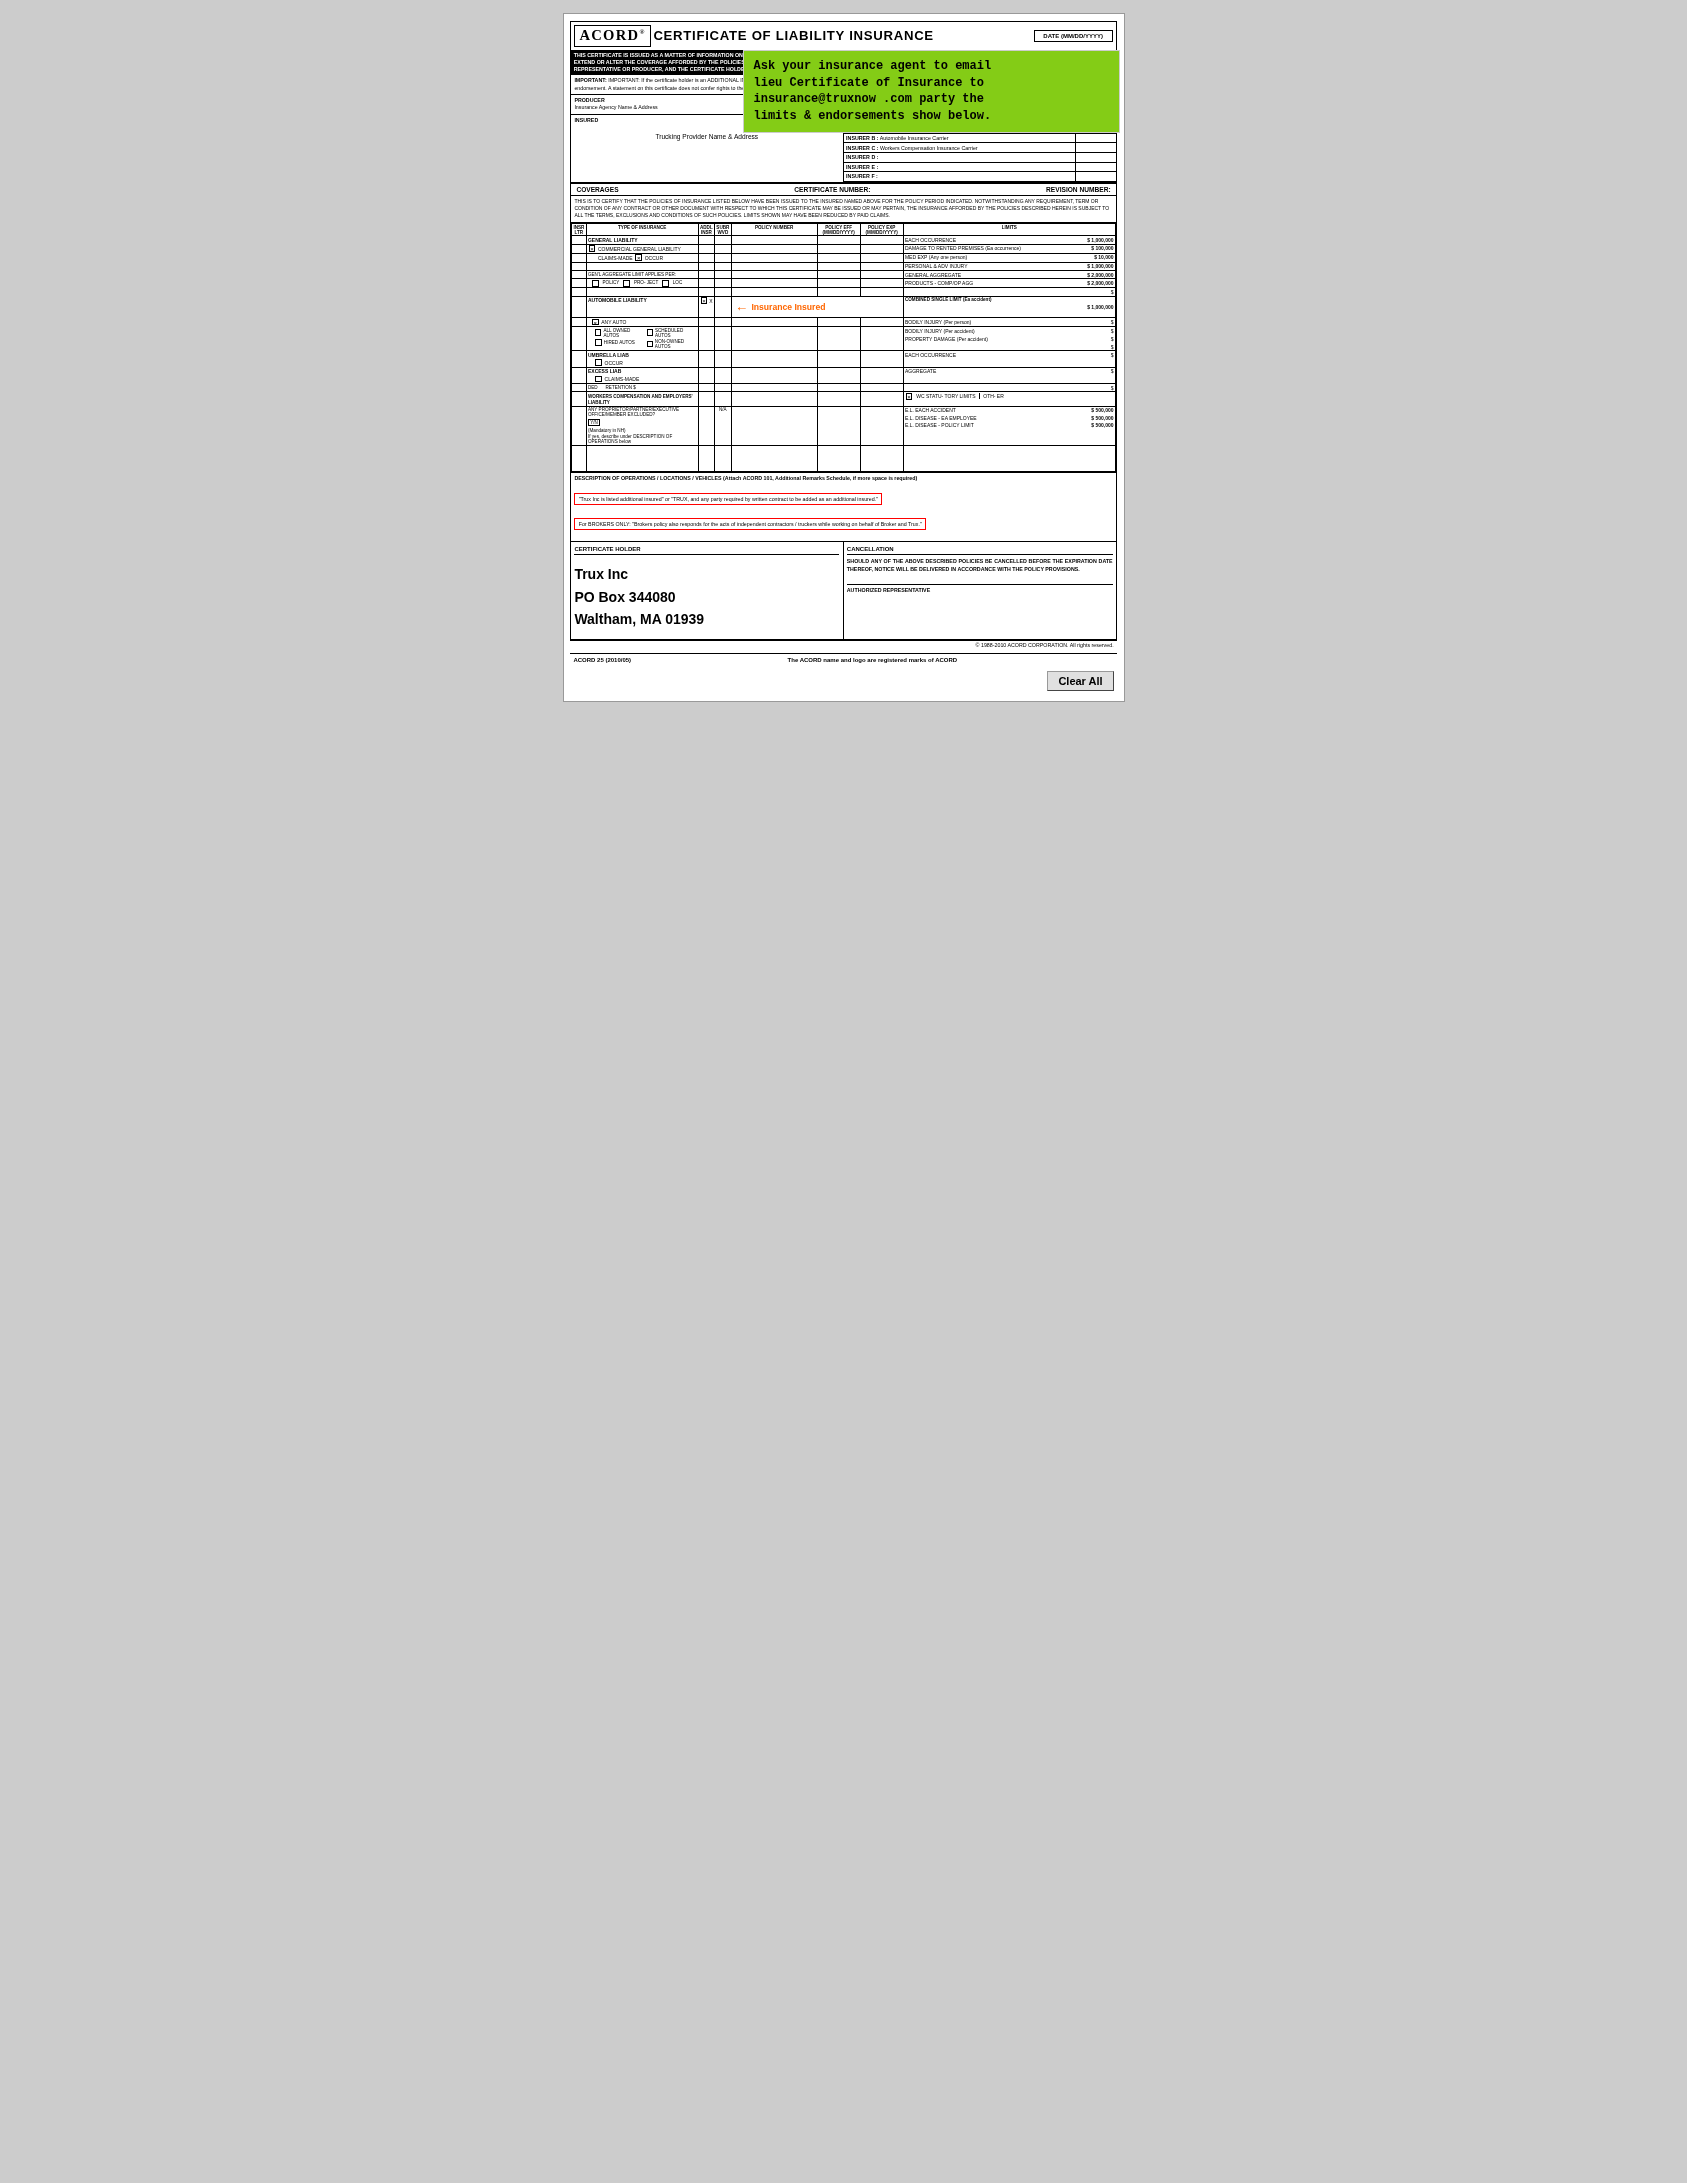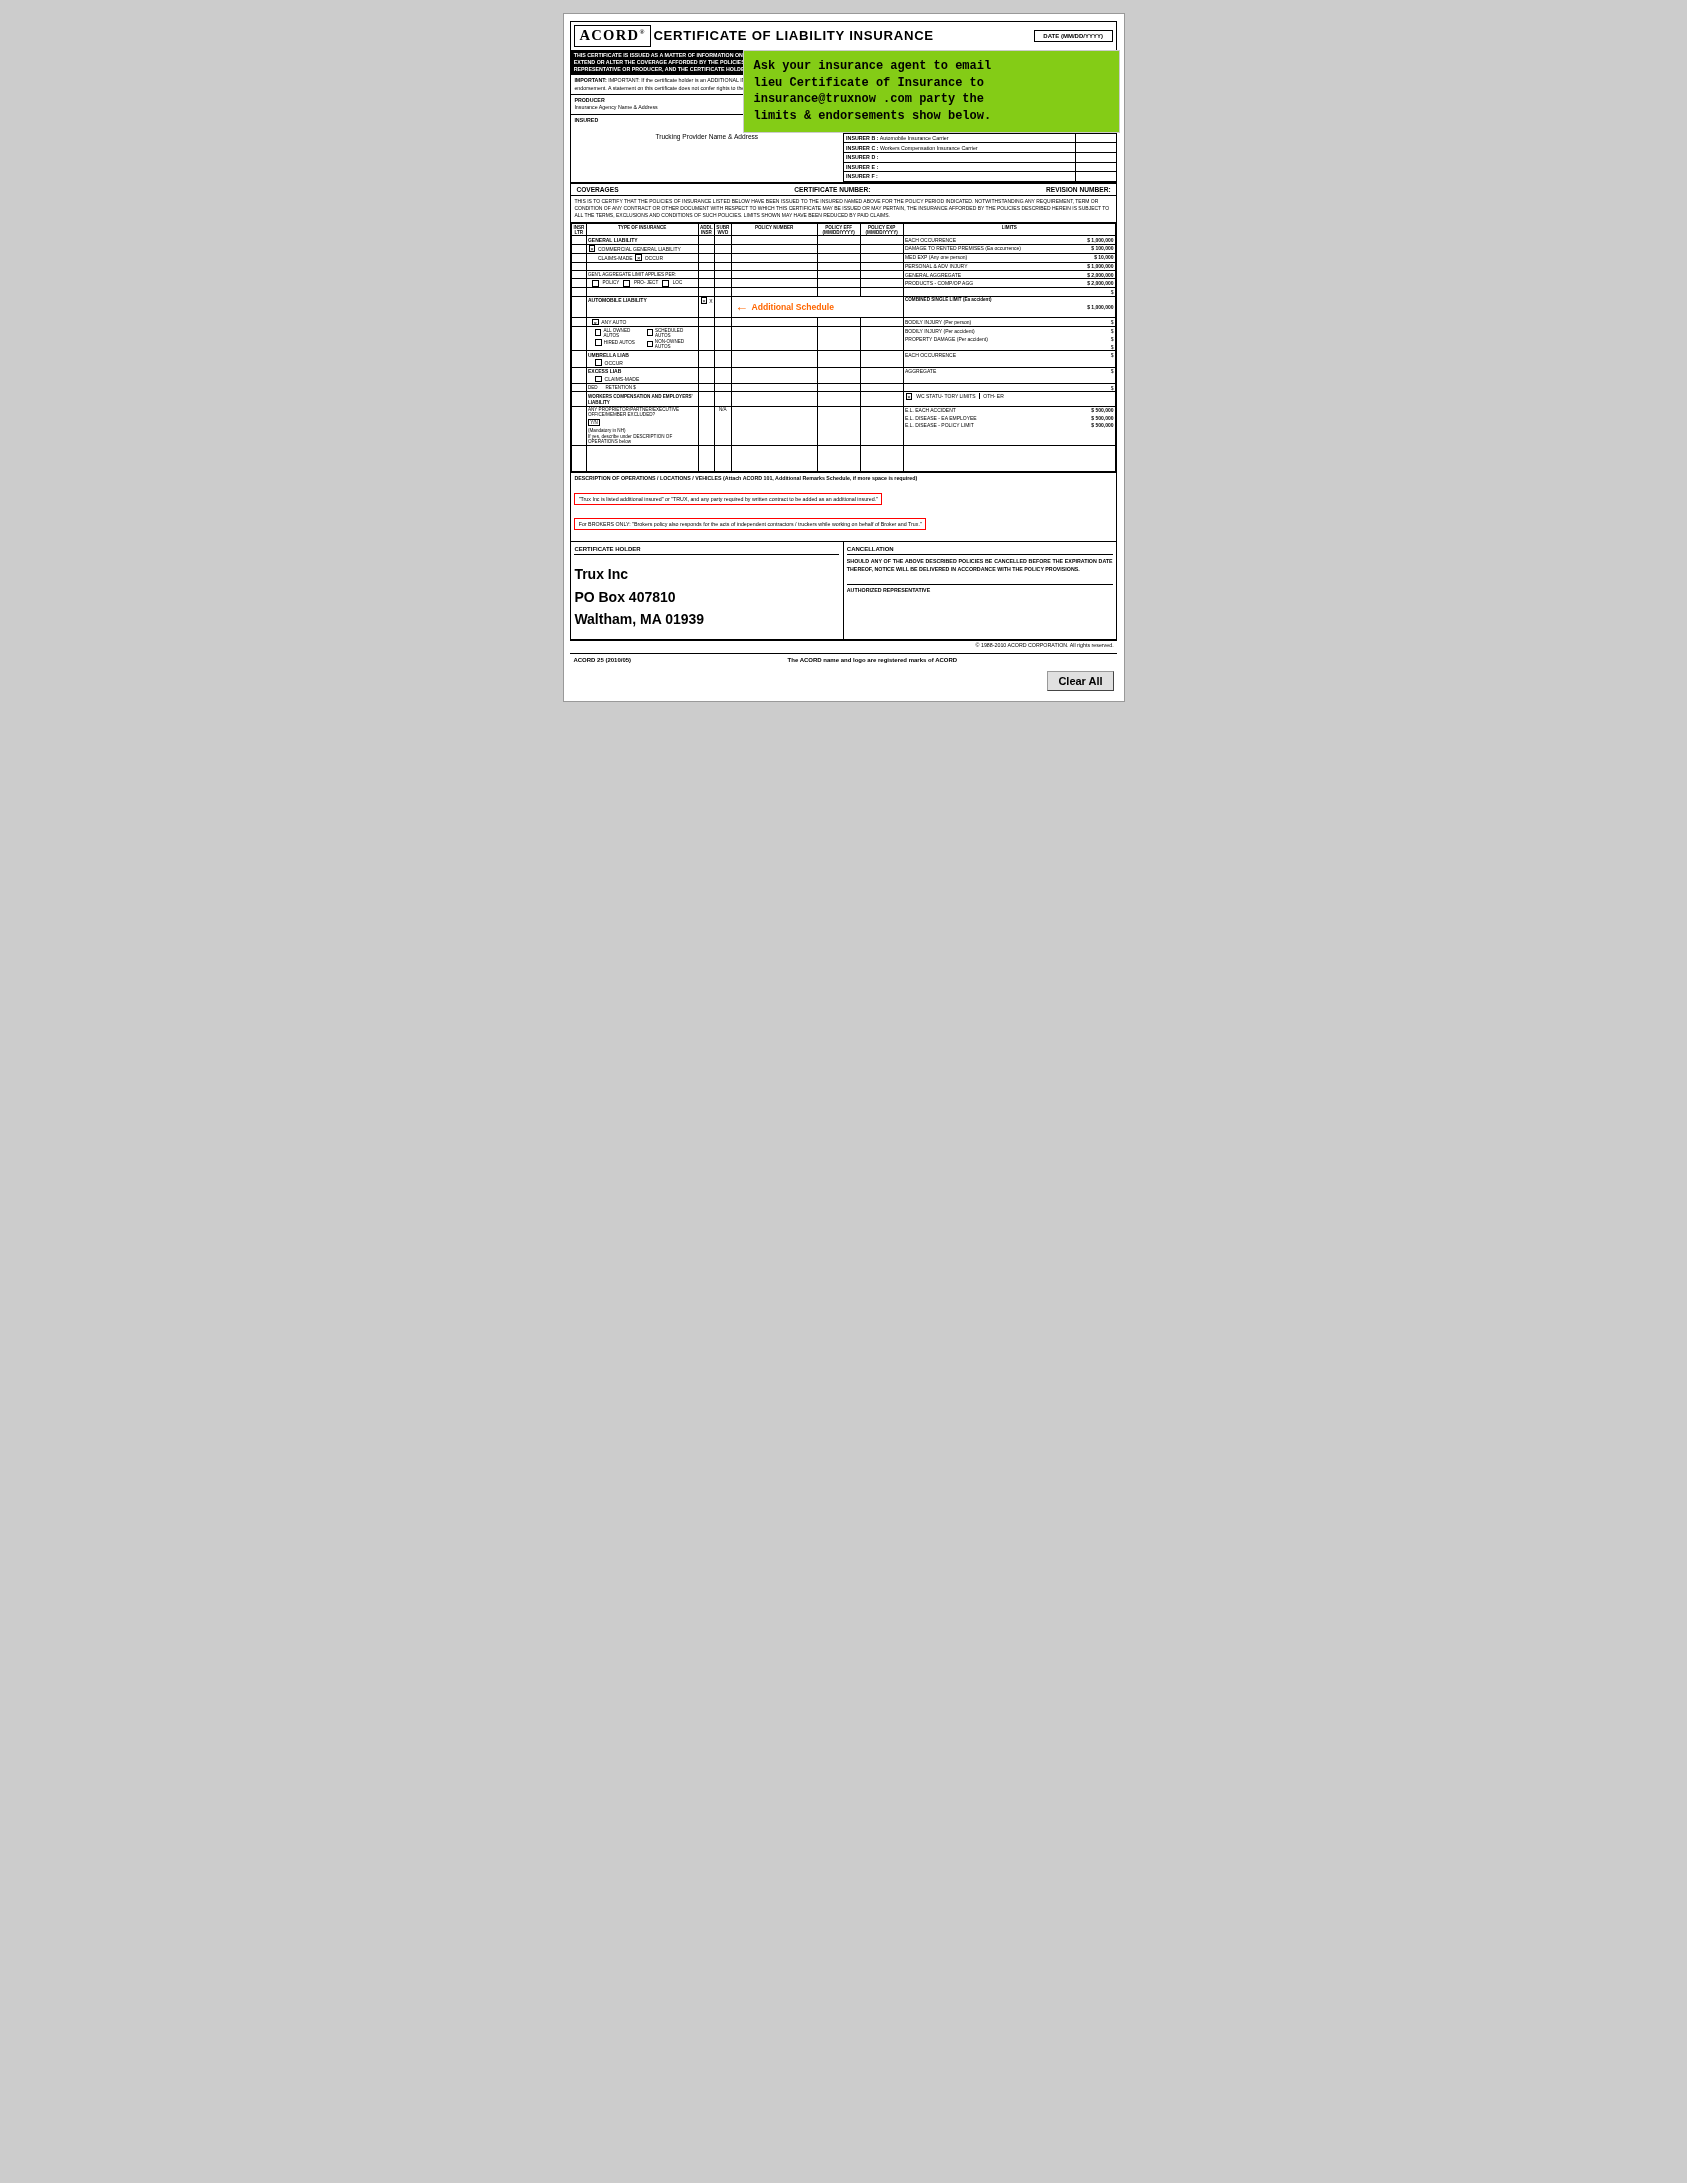--- a/index.html
+++ b/index.html
@@ -561,21 +561,21 @@
             <div style="text-align:center;">
               <span class="checkbox checked"></span>
               X
             </div>
           </td>
           <td></td>
           <td colspan="3" style="position:relative;">
 
             <div style="display:flex; align-items:center; gap:3.3px; padding: 2px;">
               <span style="color:#FF6600; font-size:13.2px; font-weight:bold;">←</span>
-              <span style="color:#FF6600; font-size:8.6px; font-weight:bold;">Additional Schedule</span>
+              <span style="color:#FF6600; font-size:8.6px; font-weight:bold;">Insurance Insured</span>
             </div>
           </td>
           <td>
             <div style="font-size:4.6px; font-weight:bold; margin-bottom:1.3px;">COMBINED SINGLE LIMIT (Ea accident)</div>
             <div style="display:flex; justify-content:flex-end; font-size:5px;">
               <strong>$ 1,000,000</strong>
             </div>
           </td>
         </tr>
 
@@ -781,21 +781,21 @@
       <div class="red-box">"Trux Inc is listed additional insured" or "TRUX, and any party required by written contract to be added as an additional insured."</div>
       <br><br>
       <div class="red-box">For BROKERS ONLY: "Brokers policy also responds for the acts of independent contractors / truckers while working on behalf of Broker and Trux."</div>
     </div>
 
     <div class="cert-holder-section">
       <div class="cert-holder-left">
         <div class="cert-holder-title">CERTIFICATE HOLDER</div>
         <div class="cert-holder-address">
           <div>Trux Inc</div>
-          <div>PO Box 407810</div>
+          <div>PO Box 344080</div>
           <div>Waltham, MA 01939</div>
         </div>
       </div>
       <div class="cert-holder-right">
         <div class="cancellation-title">CANCELLATION</div>
         <div class="cancellation-text">SHOULD ANY OF THE ABOVE DESCRIBED POLICIES BE CANCELLED BEFORE THE EXPIRATION DATE THEREOF, NOTICE WILL BE DELIVERED IN ACCORDANCE WITH THE POLICY PROVISIONS.</div>
         <div class="auth-rep">AUTHORIZED REPRESENTATIVE</div>
       </div>
     </div>
 

